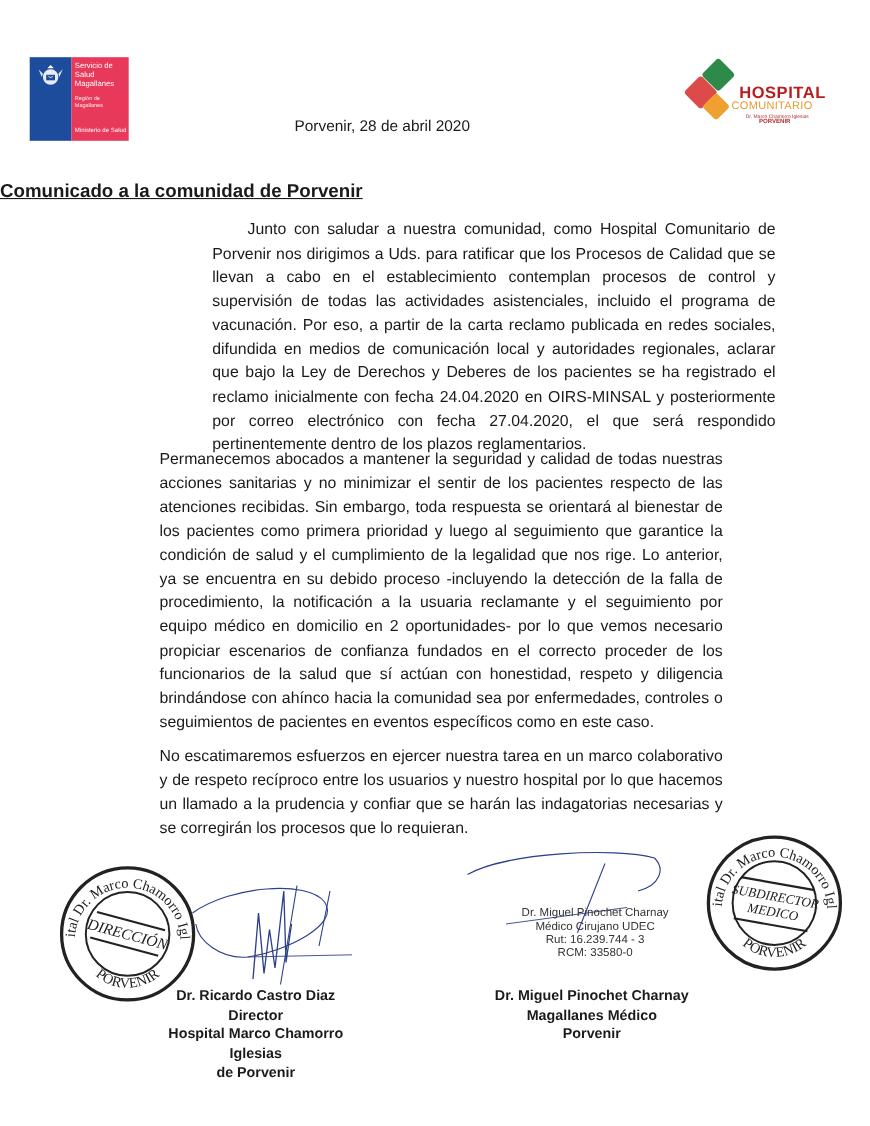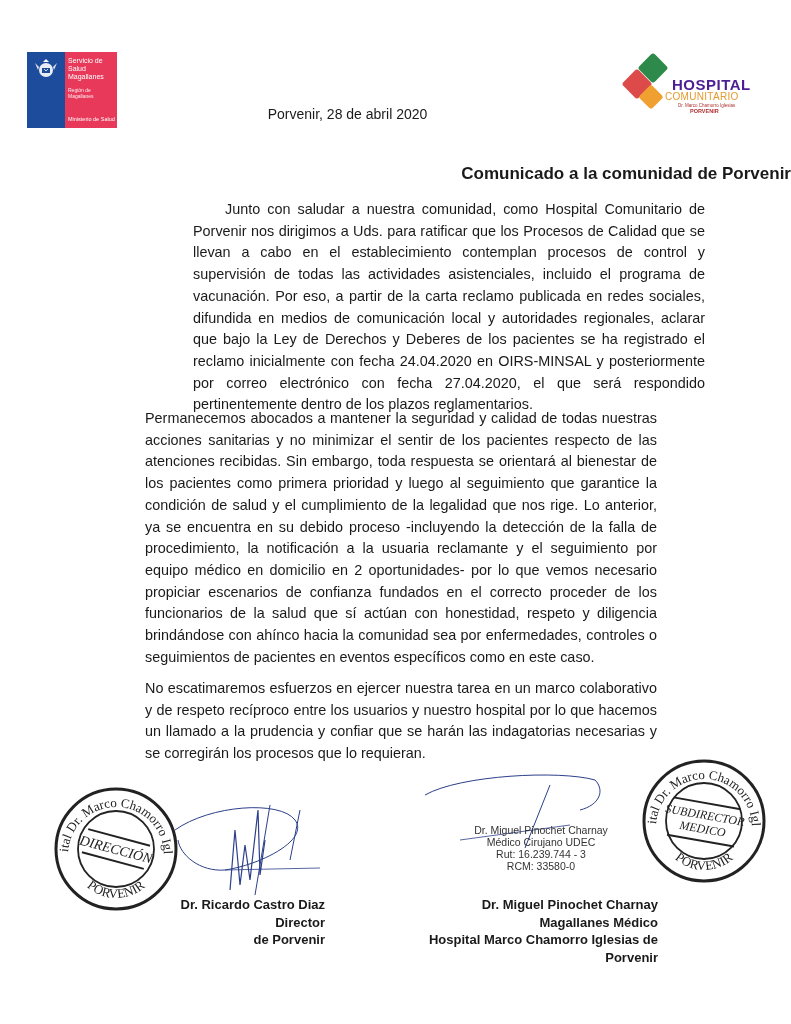--- a/index.html
+++ b/index.html
@@ -14,45 +14,45 @@
   .logo-left .red .l2 { font-size: 5px; line-height: 6px; margin-top: 6px; opacity: .9; }
   .logo-left .red .l3 { font-size: 5.5px; line-height: 6px; position: absolute; bottom: 6px; left: 3px; }
   .crest { position: absolute; left: 6px; top: 6px; width: 26px; height: 22px; }
 
   
   .logo-right { position: absolute; left: 614px; top: 55px; width: 130px; height: 55px; }
   .logo-right .dice { position: absolute; width: 22px; height: 22px; transform: rotate(45deg); border-radius: 3px; }
   .logo-right .d-green { left: 28px; top: 2px; background: #2e8a4a; }
   .logo-right .d-red { left: 12px; top: 18px; background: #dc4a4a; }
   .logo-right .d-orange { left: 28px; top: 33px; background: #f0a030; width: 18px; height: 18px; }
-  .logo-right .t-hosp { position: absolute; left: 58px; top: 21px; font-size: 15px; font-weight: bold; color: #4c1d95; letter-spacing: 0.5px; }
+  .logo-right .t-hosp { position: absolute; left: 58px; top: 21px; font-size: 15px; font-weight: bold; color: #b91c1c; letter-spacing: 0.5px; }
   .logo-right .t-com { position: absolute; left: 51px; top: 36px; font-size: 10px; color: #e59a2c; letter-spacing: 0.3px; }
   .logo-right .t-dr { position: absolute; left: 64px; top: 48px; font-size: 4.5px; color: #b03030; }
   .logo-right .t-por { position: absolute; left: 76px; top: 53px; font-size: 5.5px; font-weight: bold; color: #b03030; }
 
   .date { position: absolute; left: 0; width: 695px; top: 106px; text-align: center; font-size: 14px; }
-  .title { position: absolute; left: 0; width: 791px; top: 164px; text-align: right; font-size: 17px; font-weight: bold; }
+  .title { position: absolute; left: 0; width: 791px; top: 164px; text-align: left; font-size: 17px; font-weight: bold; text-decoration: underline; }
 
   .body-text { position: absolute; left: 145px; width: 512px; font-size: 14.4px; line-height: 21.7px; text-align: justify; }
   .p1 { top: 199px; text-indent: 32px; margin-left: 48px; }
   .p2 { top: 408px; }
   .p3 { top: 678px; }
 
   
   .stamp { position: absolute; }
   .stamp-left { left: 52px; top: 785px; width: 128px; height: 128px; }
   .stamp-right { left: 640px; top: 757px; width: 128px; height: 128px; }
 
   .sig { position: absolute; }
   .sig-left { left: 170px; top: 790px; width: 150px; height: 110px; }
   .sig-right { left: 420px; top: 770px; width: 200px; height: 80px; }
 
   .med-stamp { position: absolute; left: 446px; top: 824px; width: 190px; text-align: center; font-size: 10.5px; line-height: 12px; font-family: "Liberation Sans", sans-serif; color: #333; }
 
-  .signer { position: absolute; text-align: right; font-size: 13px; font-weight: bold; line-height: 17.5px; }
+  .signer { position: absolute; text-align: center; font-size: 13px; font-weight: bold; line-height: 17.5px; }
   .signer-left { left: 140px; width: 185px; top: 896px; }
   .signer-right { left: 418px; width: 240px; top: 896px; }
 </style>
 </head>
 <body>
 
 <div class="logo-left">
   <div class="blue">
     <svg class="crest" viewBox="0 0 26 22">
       <ellipse cx="13" cy="12" rx="7" ry="7" fill="#ffffff" opacity="0.9"></ellipse>
@@ -144,20 +144,20 @@
     <line x1="30" y1="46" x2="98" y2="46" stroke="#222" stroke-width="2"></line>
     <line x1="30" y1="84" x2="98" y2="84" stroke="#222" stroke-width="2"></line>
     <text x="64" y="62" text-anchor="middle" font-family="Liberation Serif, serif" font-style="italic" font-size="12" fill="#222">SUBDIRECTOR</text>
     <text x="64" y="76" text-anchor="middle" font-family="Liberation Serif, serif" font-style="italic" font-size="12" fill="#222">MEDICO</text>
   </g>
 </svg>
 
 <div class="signer signer-left">
   <div>Dr. Ricardo Castro Diaz</div>
   <div>Director</div>
+  <div>Hospital Marco Chamorro Iglesias</div>
   <div>de Porvenir</div>
 </div>
 <div class="signer signer-right">
   <div>Dr. Miguel Pinochet Charnay</div>
   <div>Magallanes Médico</div>
-  <div>Hospital Marco Chamorro Iglesias de</div>
   <div>Porvenir</div>
 </div>
 
 </body></html>

